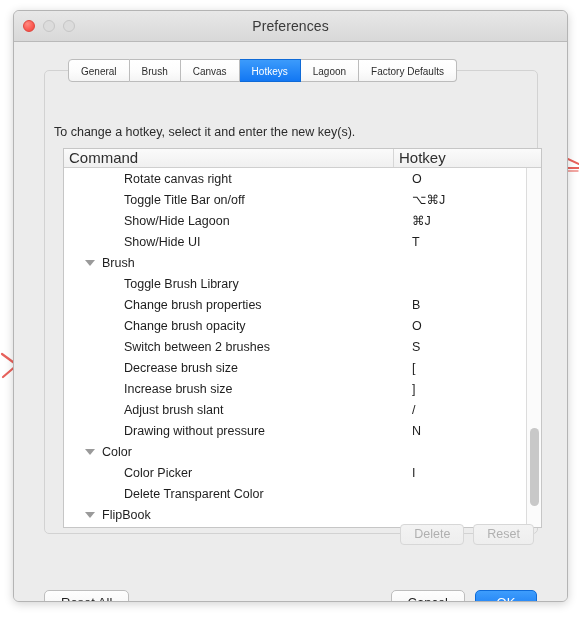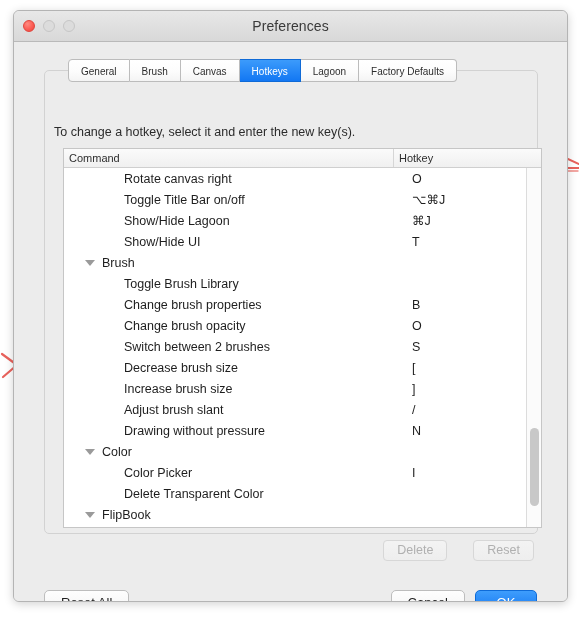--- a/index.html
+++ b/index.html
@@ -147,21 +147,21 @@
     background: #ffffff;
     border: 1px solid #c6c6c6;
     box-sizing: border-box;
     overflow: hidden;
   }
   .list-header {
     display: flex;
     height: 18px;
     background: linear-gradient(to bottom, #fbfbfb 0%, #f0f0f0 100%);
     border-bottom: 1px solid #cfcfcf;
-    font-size: 11px;
+    font-size: 15px;
     color: #2e2e2e;
   }
   .hcell {
     line-height: 18px;
     padding-left: 5px;
     box-sizing: border-box;
     overflow: hidden;
     white-space: nowrap;
   }
   .hcell.cmd { width: 330px; border-right: 1px solid #d6d6d6; }
@@ -227,23 +227,23 @@
     width: 9px;
     height: 78px;
     background: #c8c8c8;
     border-radius: 5px;
   }
 
   
   .small-btns {
     position: absolute;
     right: 33px;
-    top: 498px;
-    display: flex;
-    gap: 26px;
+    top: 482px;
+    display: flex;
+    gap: 9px;
   }
   .btn {
     font-size: 12.5px;
     font-family: "Liberation Sans", sans-serif;
     height: 21px;
     line-height: 19px;
     padding: 0 13px;
     border: 1px solid #c4c4c4;
     border-radius: 4px;
     background: linear-gradient(to bottom, #fefefe 0%, #f3f3f3 100%);

